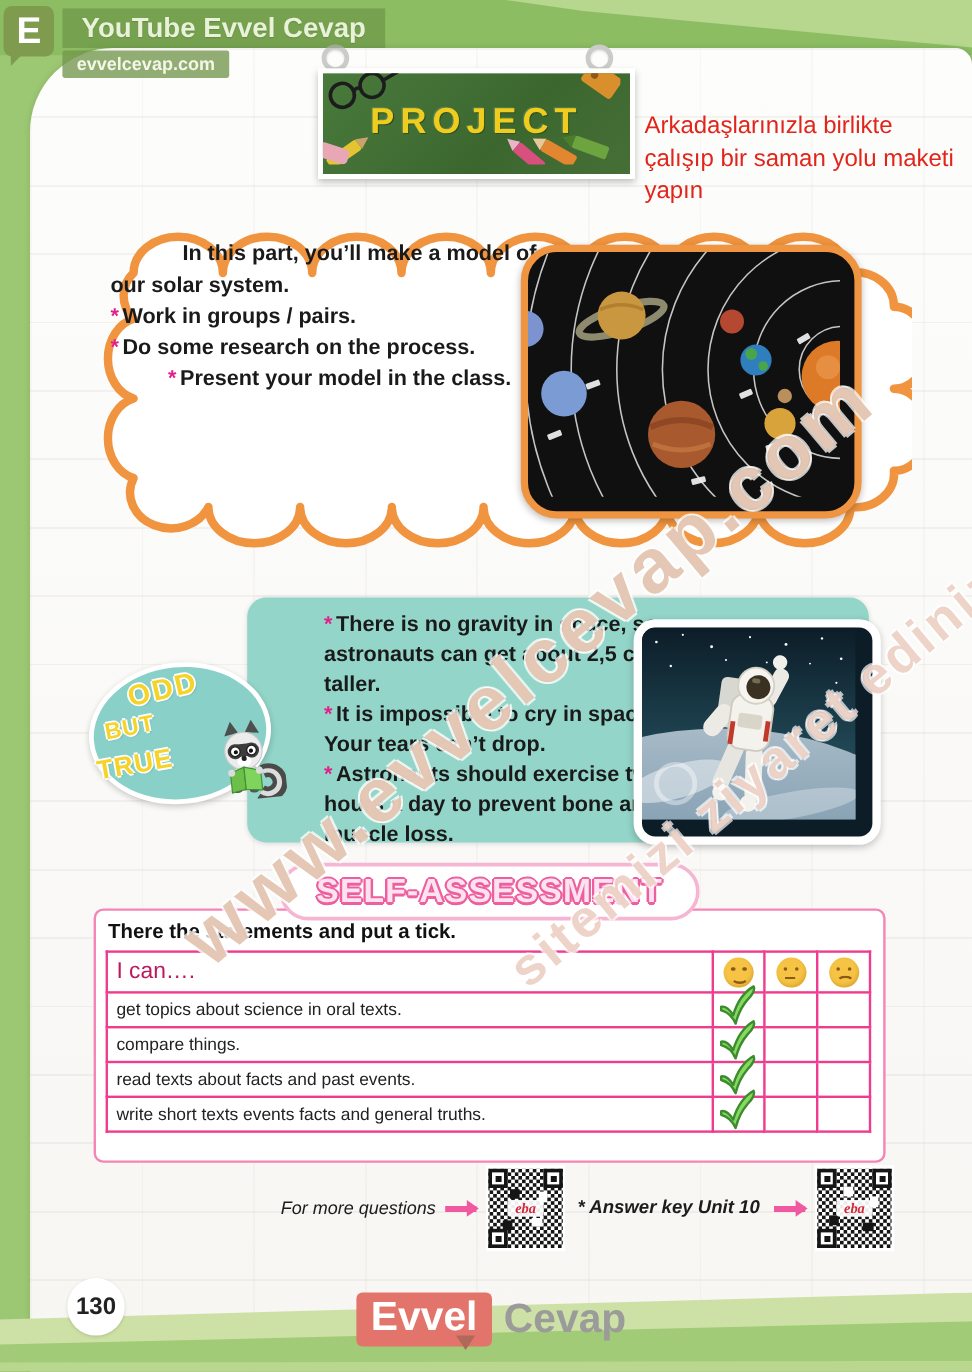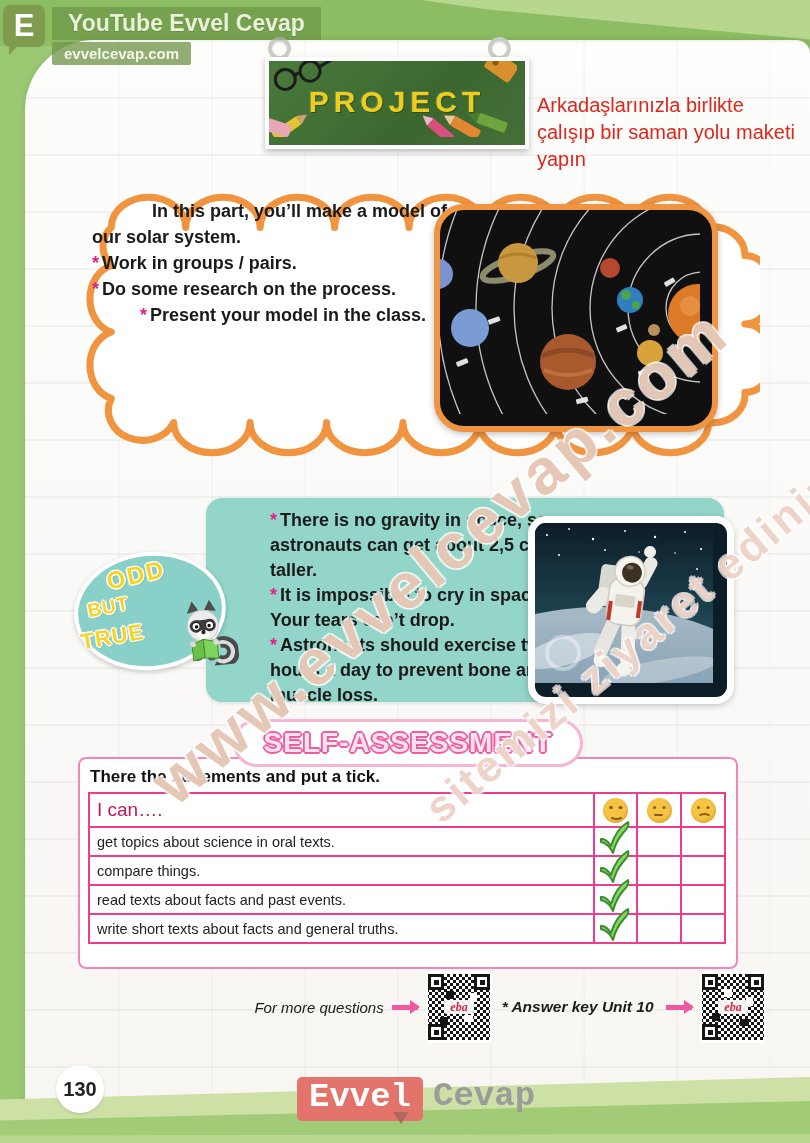--- a/index.html
+++ b/index.html
@@ -98,38 +98,38 @@
   .face.smile::after{content:"";position:absolute;left:6px;top:11px;width:11px;height:7px;
     border:2px solid transparent;border-bottom-color:#8a5a17;border-radius:50%;}
   .face.neutral::after{content:"";position:absolute;left:7.5px;top:16px;width:9px;height:0;
     border-bottom:2.5px solid #8a5a17;border-radius:2px;}
   .face.sad::after{content:"";position:absolute;left:6px;top:15px;width:11px;height:7px;
     border:2px solid transparent;border-top-color:#8a5a17;border-radius:50%;}
   .check{position:absolute;left:3px;top:-9px;z-index:6;}
 
   
   .qr-row{position:absolute;left:234px;top:968px;width:552px;height:78px;z-index:3;
-    display:flex;align-items:center;justify-content:center;}
+    display:flex;align-items:center;}
   .qr-label1{font-size:15px;font-style:italic;color:#1c1c1c;white-space:nowrap;}
   .qr-label2{font-size:15.5px;font-style:italic;font-weight:800;color:#1c1c1c;white-space:nowrap;
     margin:0 4px 0 10px;}
   .p-arrow{width:26px;height:5px;background:#f0589f;margin:0 2px 0 8px;position:relative;flex:none;}
   .p-arrow::after{content:"";position:absolute;right:-9px;top:-5px;border:7.5px solid transparent;
     border-left:10px solid #f0589f;}
   .qr{width:66px;height:72px;flex:none;margin-left:6px;}
 
   
   .band{position:absolute;left:0;top:1068px;width:810px;height:75px;z-index:4;}
   .band.light{background:#cde1a6;clip-path:polygon(0 42%,100% 12%,100% 100%,0 100%);}
   .band.dark{background:#a2cb77;clip-path:polygon(0 70%,100% 44%,100% 100%,0 100%);}
   .band.bottom{background:#b9d78f;clip-path:polygon(0 90%,100% 88%,100% 100%,0 100%);}
   .page-circle{position:absolute;left:56px;top:1065px;width:48px;height:48px;z-index:6;
     background:#fff;border-radius:50%;display:flex;align-items:center;justify-content:center;
     font-size:20px;font-weight:800;color:#222;box-shadow:0 1px 3px rgba(0,0,0,.15);}
-  .brand{position:absolute;left:297px;top:1077px;z-index:6;display:flex;align-items:flex-start;font-family:Liberation Mono, monospace;}
+  .brand{position:absolute;left:297px;top:1077px;z-index:6;display:flex;align-items:center;}
   .brand-tag{background:#e3746b;color:#fff;font-size:34px;font-weight:800;
     padding:1px 12px 5px;border-radius:5px;position:relative;}
   .brand-tag::after{content:"";position:absolute;right:14px;bottom:-11px;
     border:8px solid transparent;border-top:12px solid #b0685a;}
   .brand-rest{color:#9b9b99;font-size:34px;font-weight:800;margin-left:10px;}
 
   
   .wm{position:absolute;z-index:40;pointer-events:none;font-weight:800;white-space:nowrap;
     text-align:center;}
   .wm1{left:-60px;top:520px;width:1000px;font-size:64px;letter-spacing:4px;
@@ -412,21 +412,21 @@
       <td class="stmt">read texts about facts and past events.</td>
       <td class="icon-cell">
             <svg class="check" width="34" height="38" viewBox="0 0 34 38">
               <path d="M3 20 Q8 19 13 27 Q18 10 30 3 Q32 7 25 14 Q18 22 15 34 Q11 25 3 23 Z" fill="#86d95f" stroke="#3c8c2f" stroke-width="2" stroke-linejoin="round"></path>
             </svg>
           </td>
       <td class="icon-cell"></td>
       <td class="icon-cell"></td>
     </tr>
     <tr>
-      <td class="stmt">write short texts about facts and general truths.</td>
+      <td class="stmt">write short texts events facts and general truths.</td>
       <td class="icon-cell">
             <svg class="check" width="34" height="38" viewBox="0 0 34 38">
               <path d="M3 20 Q8 19 13 27 Q18 10 30 3 Q32 7 25 14 Q18 22 15 34 Q11 25 3 23 Z" fill="#86d95f" stroke="#3c8c2f" stroke-width="2" stroke-linejoin="round"></path>
             </svg>
           </td>
       <td class="icon-cell"></td>
       <td class="icon-cell"></td>
     </tr>
   </tbody>
     </table>

